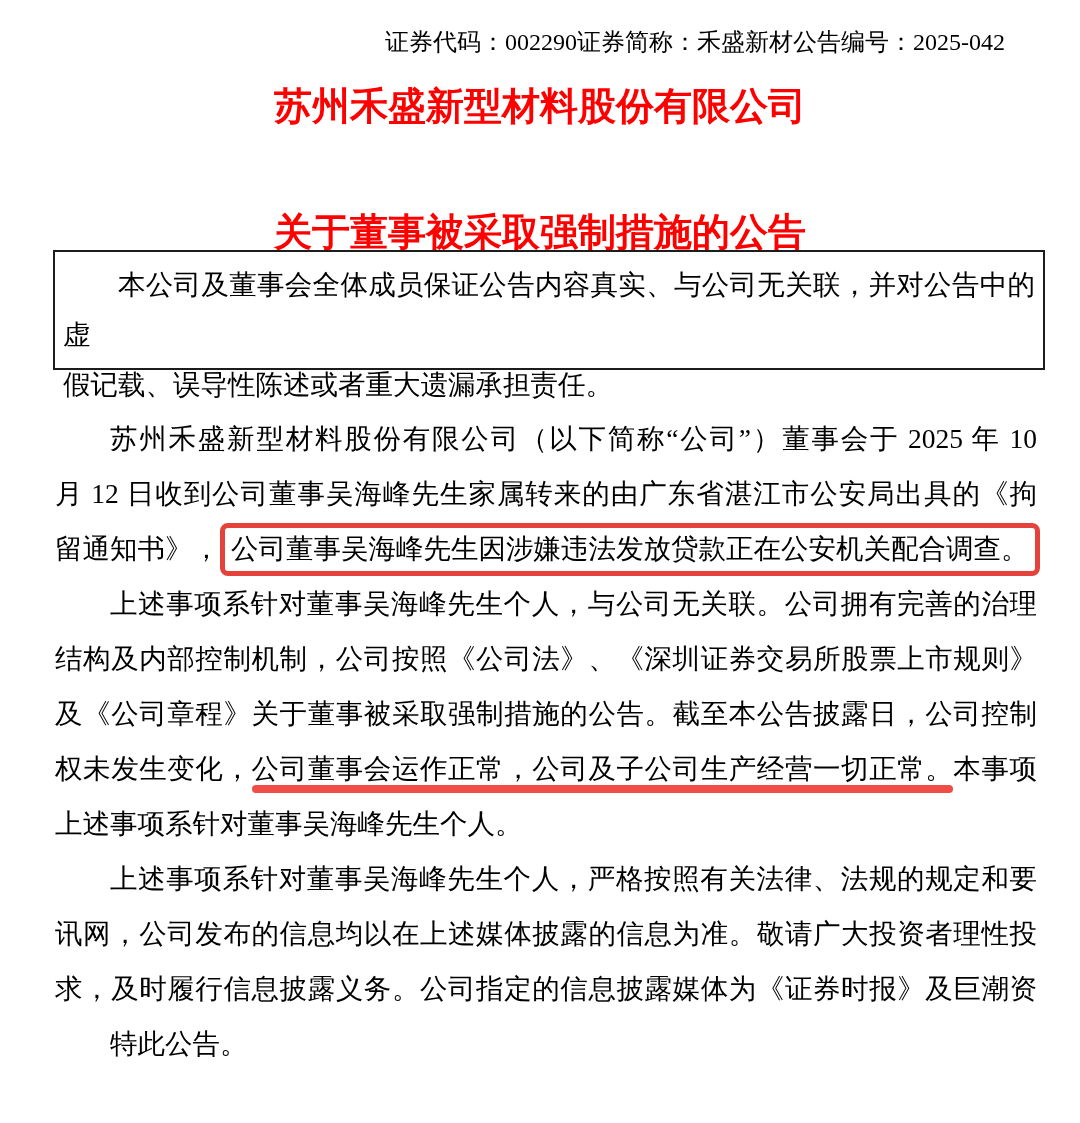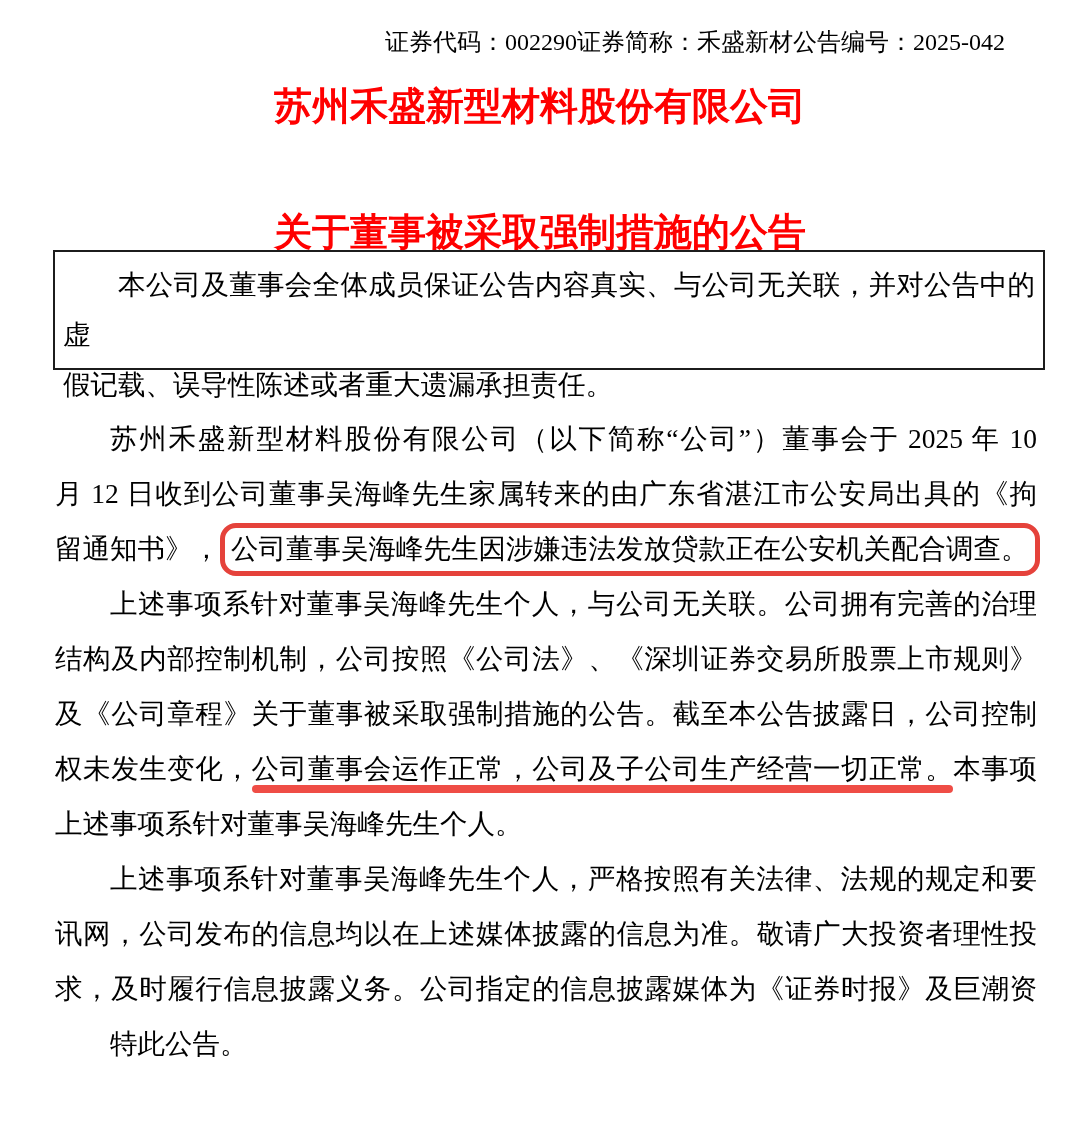--- a/index.html
+++ b/index.html
@@ -40,21 +40,21 @@
   .dline{line-height:50px;white-space:nowrap;}
   .doc-body{
     position:absolute;left:55px;top:411px;width:982px;
     font-size:27.5px;
   }
   .line{line-height:55px;white-space:nowrap;}
   .ind{text-indent:2em;}
   .fill{white-space:normal;text-align:justify;text-align-last:justify;}
   .box-red{
     border:5px solid var(--box-red);
-    border-radius:16px;
+    border-radius:8px;
     padding:5px 6px 7px 6px;
   }
   .u-red{position:relative;}
   .u-red::after{
     content:"";
     position:absolute;left:0;right:0;bottom:-9px;height:8px;
     border-radius:4px;
     background:var(--u-red);
   }
 </style>

